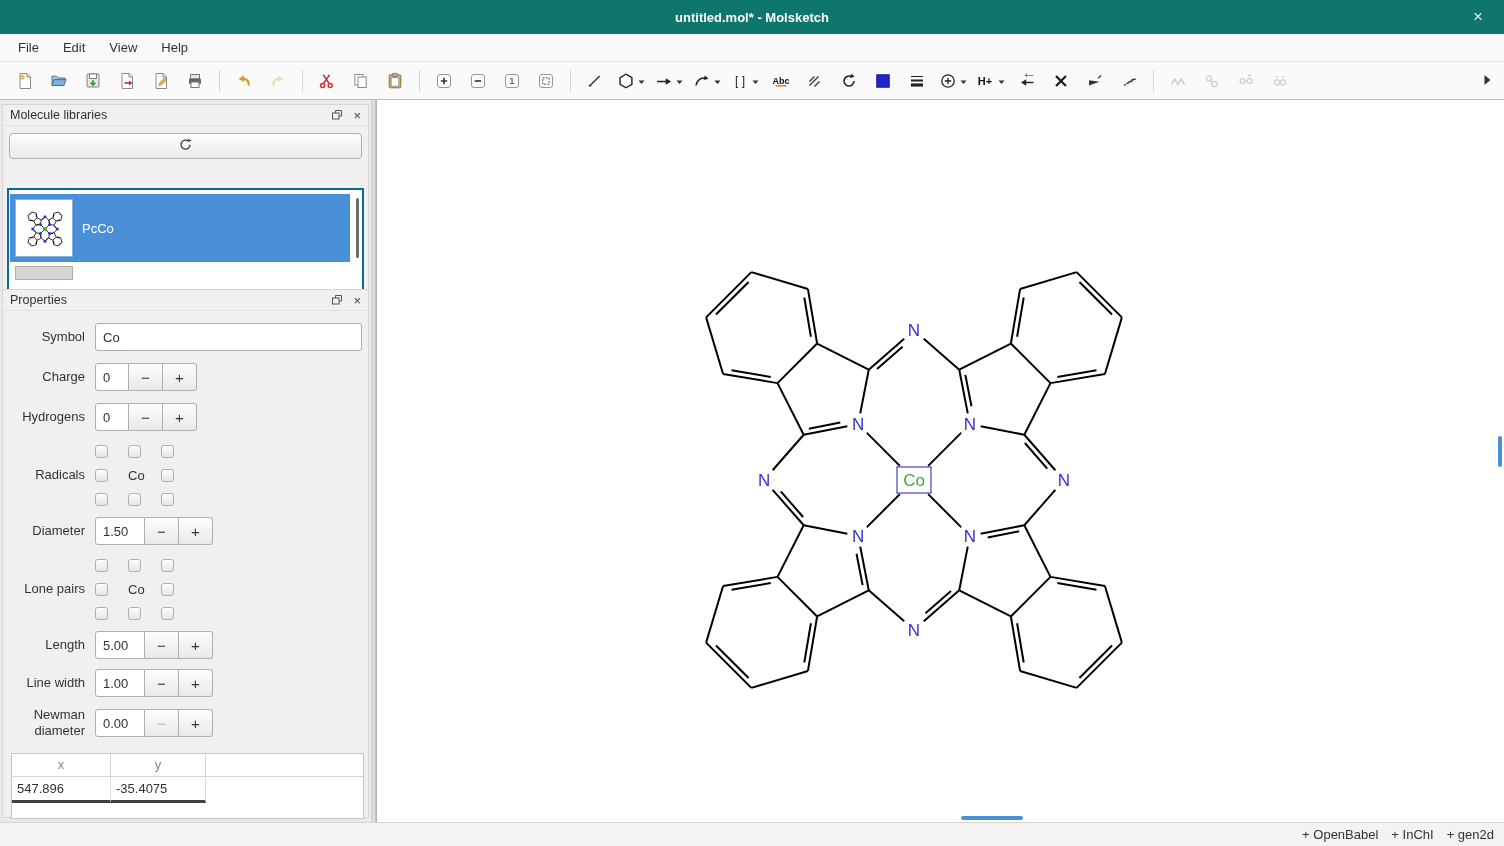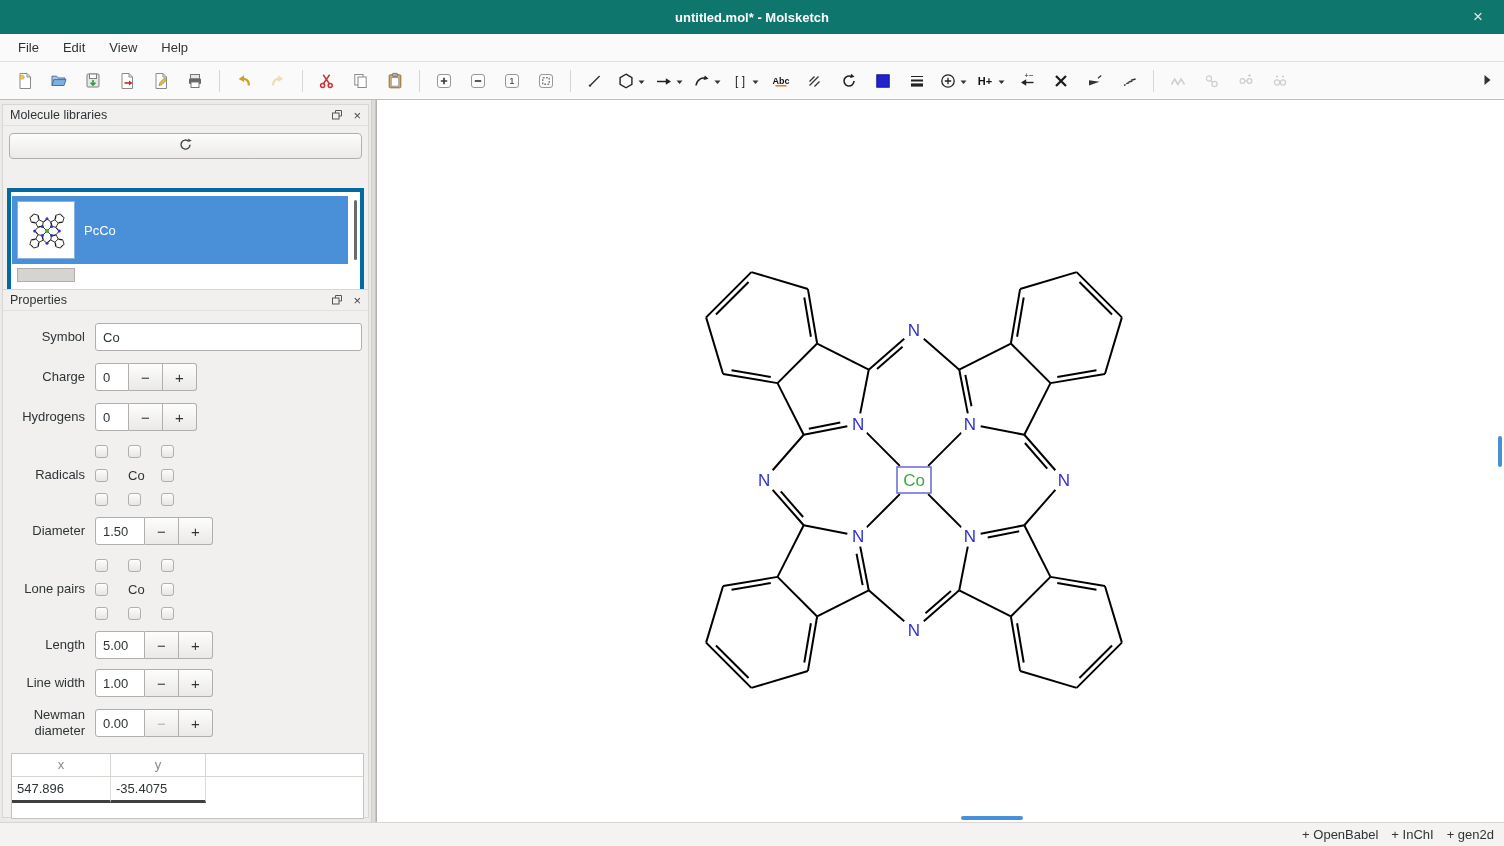--- a/index.html
+++ b/index.html
@@ -35,21 +35,21 @@
   .panel-title{height:21px;display:flex;align-items:center;padding:0 7px;font-size:12.5px;border-bottom:1px solid #e2e0dd}
   .panel-title .pt-icons{margin-left:auto;display:flex;align-items:center;gap:10px}
   .pt-btn{border:none;background:transparent;display:flex;align-items:center;color:#444;font-size:13px;cursor:default}
 
   
   .panel-lib{top:4px;height:224px}
   .refresh-btn{display:flex;align-items:center;justify-content:center;height:26px;margin:7px 6px 0 6px;width:calc(100% - 12px);
     border:1px solid #b3b0ac;border-radius:4px;background:linear-gradient(#fdfdfd,#ebeae8)}
   .tab-bar{display:flex;justify-content:center;align-items:flex-end;height:33px;border-bottom:1px solid #b6b3b0;margin-top:2px}
   .tab{background:#fcfbfb;border:1px solid #b6b3b0;border-bottom:none;border-radius:4px 4px 0 0;padding:5px 15px;font-size:12.5px}
-  .lib-list{position:absolute;left:4px;right:4px;top:83px;bottom:2px;background:#fff;border:4px solid #0369a1;overflow:hidden}
+  .lib-list{position:absolute;left:4px;right:4px;top:83px;bottom:2px;background:#fff;border:2px solid #0369a1;overflow:hidden}
   .lib-item{position:absolute;left:1px;right:12px;top:4px;height:68px;background:#4a90d9;display:flex;align-items:center;padding-left:5px;color:#fff}
   .lib-thumb{width:58px;height:58px;background:#fff;border:1px solid #8ab2dd;flex-shrink:0}
   .lib-item-label{margin-left:9px;font-size:13px}
   .lib-item-partial{position:absolute;left:6px;top:76px;width:58px;height:14px;background:#d6d4d1;border:1px solid #b0adaa}
   .lib-scroll{position:absolute;right:3px;top:8px;width:3px;height:60px;background:#6b6b6b;border-radius:2px}
 
   
   .panel-props{top:189px;bottom:4px}
   .prow{display:flex;align-items:center;margin:12px 6px 0 0}
   .plabel{width:82px;flex-shrink:0;text-align:right;margin-right:10px;font-size:13px;line-height:1.25}

